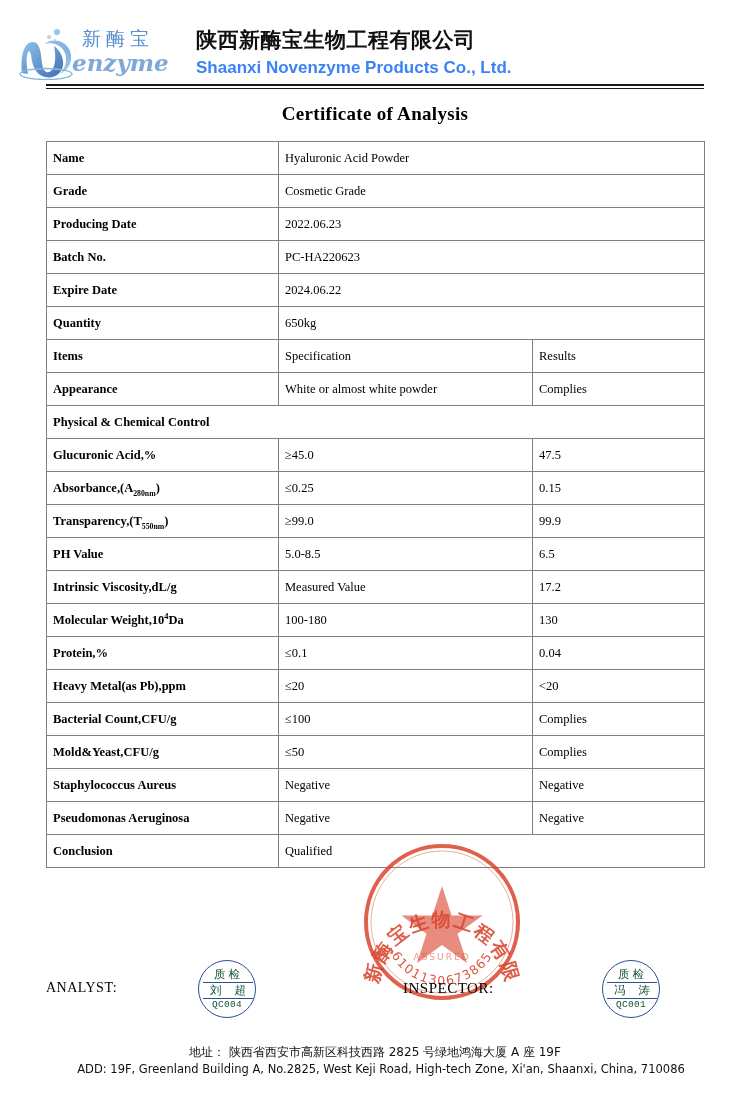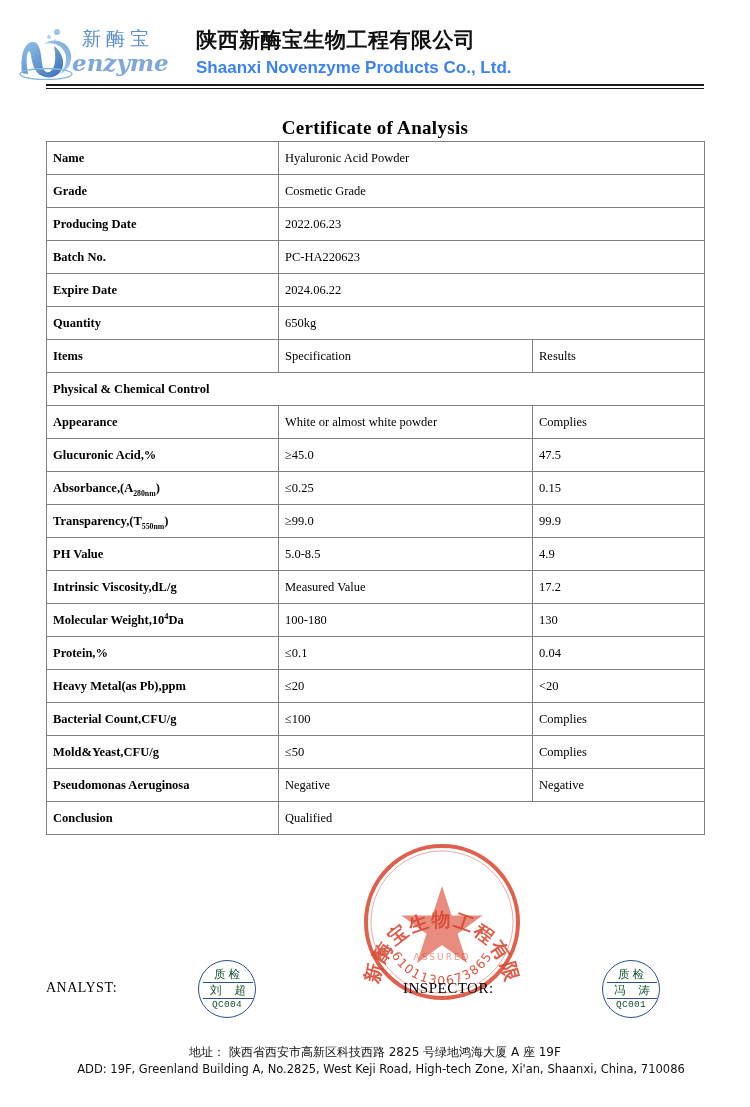--- a/index.html
+++ b/index.html
@@ -79,21 +79,21 @@
     left: 46px; top: 84px;
     width: 658px;
     border-top: 2px solid #1a1a1a;
     border-bottom: 1px solid #1a1a1a;
     height: 2px;
   }
 
   
   .doc-title {
     position: absolute;
-    left: 0; top: 117px;
+    left: 0; top: 103px;
     width: 750px;
     text-align: center;
     font-size: 19px;
     font-weight: bold;
     font-family: "Liberation Serif", serif;
     letter-spacing: 0.3px;
   }
 
   
   .coa-table {
@@ -283,47 +283,47 @@
       <td class="val" colspan="2">650kg</td>
     </tr>
 
     <tr>
       <td class="lbl">Items</td>
       <td class="val">Specification</td>
       <td class="val">Results</td>
     </tr>
 
     <tr>
-      <td class="lbl" colspan="3">Physical &amp; Chemical Control</td>
-    </tr>
-
-    <tr>
       <td class="lbl">Appearance</td>
       <td class="val">White or almost white powder</td>
       <td class="val">Complies</td>
     </tr>
+
+    <tr>
+      <td class="lbl" colspan="3">Physical &amp; Chemical Control</td>
+    </tr>
     <tr>
       <td class="lbl">Glucuronic Acid,%</td>
       <td class="val">≥45.0</td>
       <td class="val">47.5</td>
     </tr>
     <tr>
       <td class="lbl"><span>Absorbance,(A<sub>280nm</sub>)</span></td>
       <td class="val">≤0.25</td>
       <td class="val">0.15</td>
     </tr>
     <tr>
       <td class="lbl"><span>Transparency,(T<sub>550nm</sub>)</span></td>
       <td class="val">≥99.0</td>
       <td class="val">99.9</td>
     </tr>
     <tr>
       <td class="lbl">PH Value</td>
       <td class="val">5.0-8.5</td>
-      <td class="val">4.9</td>
+      <td class="val">6.5</td>
     </tr>
     <tr>
       <td class="lbl">Intrinsic Viscosity,dL/g</td>
       <td class="val">Measured Value</td>
       <td class="val">17.2</td>
     </tr>
     <tr>
       <td class="lbl"><span>Molecular Weight,10<sup>4</sup>Da</span></td>
       <td class="val">100-180</td>
       <td class="val">130</td>
@@ -340,20 +340,25 @@
     </tr>
     <tr>
       <td class="lbl">Bacterial Count,CFU/g</td>
       <td class="val">≤100</td>
       <td class="val">Complies</td>
     </tr>
     <tr>
       <td class="lbl">Mold&amp;Yeast,CFU/g</td>
       <td class="val topalign">≤50</td>
       <td class="val">Complies</td>
+    </tr>
+    <tr>
+      <td class="lbl">Staphylococcus Aureus</td>
+      <td class="val">Negative</td>
+      <td class="val">Negative</td>
     </tr>
     <tr>
       <td class="lbl">Pseudomonas Aeruginosa</td>
       <td class="val">Negative</td>
       <td class="val">Negative</td>
     </tr>
 
     <tr>
       <td class="lbl">Conclusion</td>
       <td class="val" colspan="2">Qualified</td>

